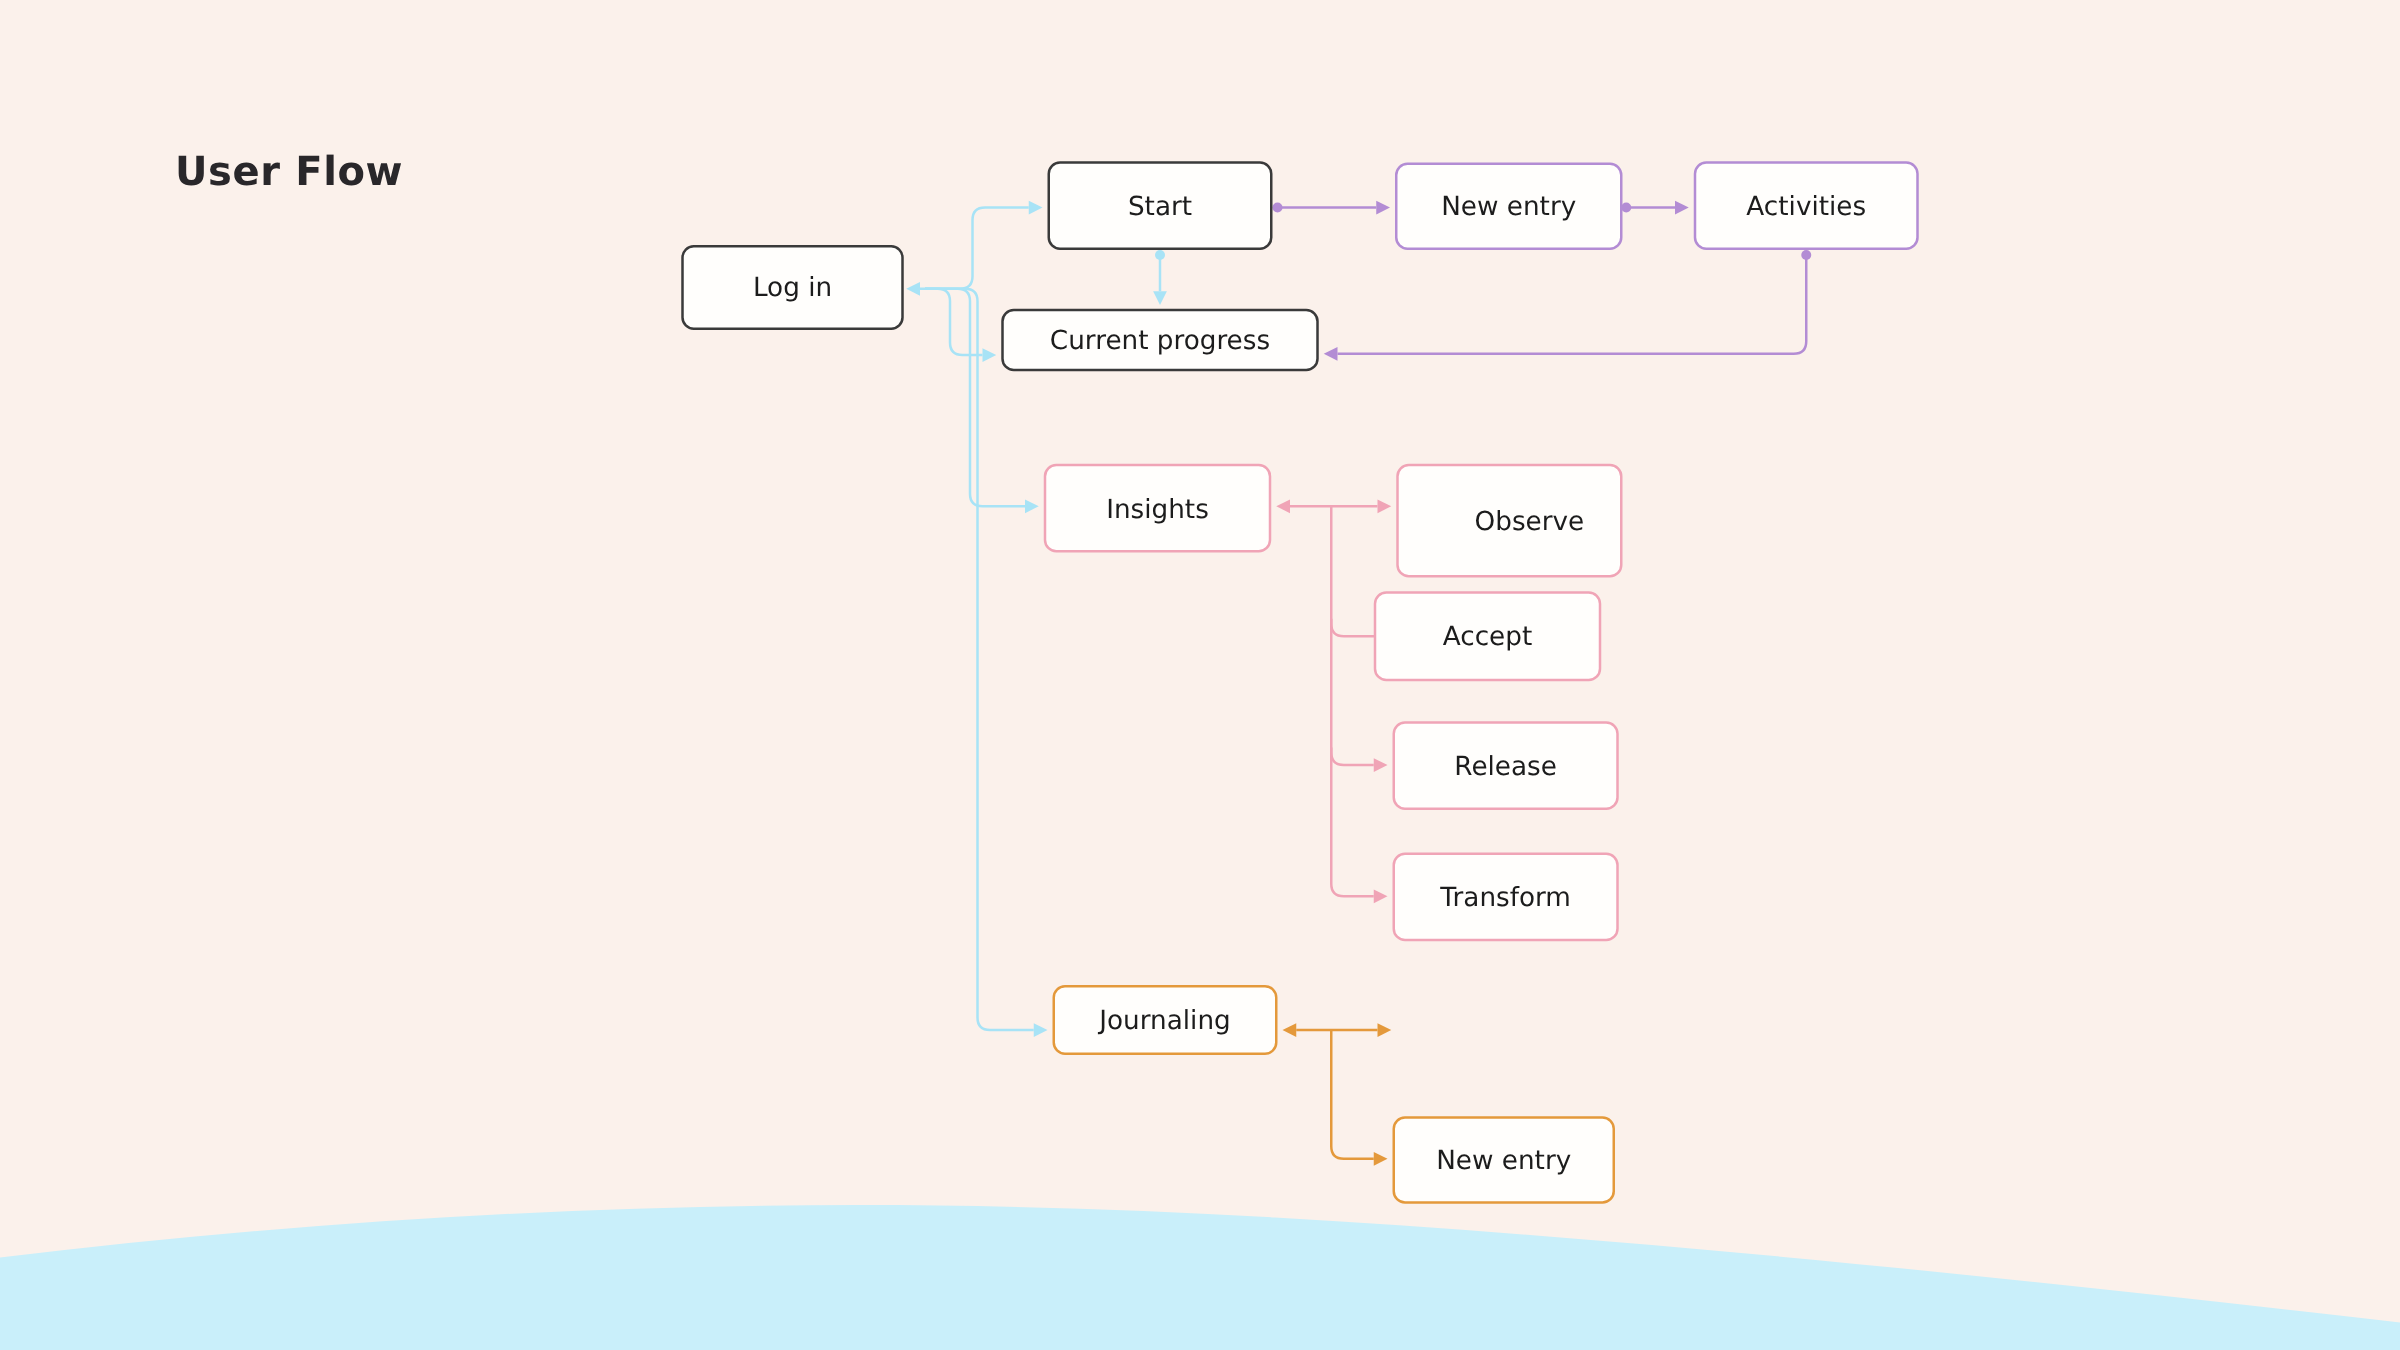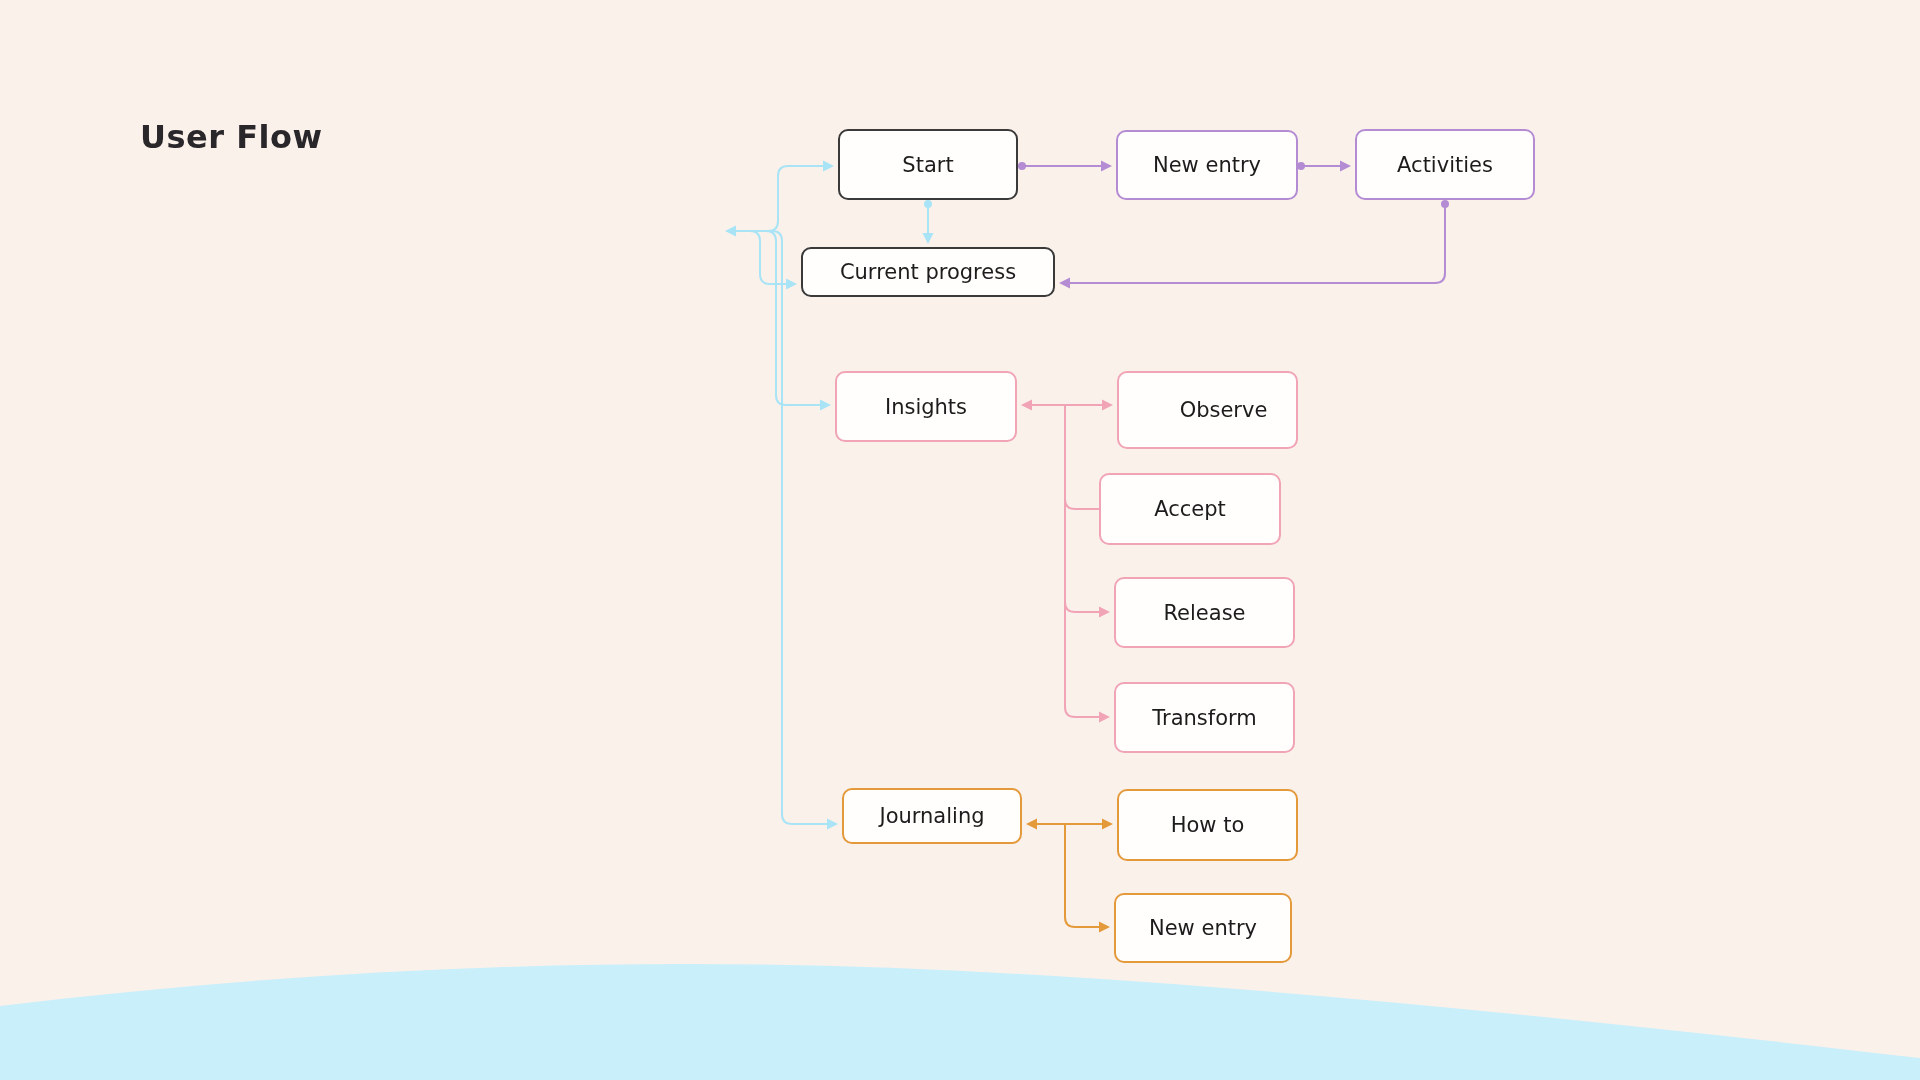--- a/index.html
+++ b/index.html
@@ -99,38 +99,38 @@
       <path d="M 1037 824 H 1102"></path>
       <path d="M 1065 824 V 917 Q 1065 927 1075 927 H 1099"></path>
     </g>
     <g fill="#E4993B">
       <polygon points="1026,824 1037,818.5 1037,829.5"></polygon>
       <polygon points="1113,824 1102,818.5 1102,829.5"></polygon>
       <polygon points="1110,927 1099,921.5 1099,932.5"></polygon>
     </g>
   </svg>
 
+  <div class="node dark" style="left:545px;top:196px;width:178px;height:68px;">Log in</div>
 
   <div class="node dark" style="left:838px;top:129px;width:180px;height:71px;">Start</div>
 
   <div class="node purple" style="left:1116px;top:130px;width:182px;height:70px;">New entry</div>
 
   <div class="node purple" style="left:1355px;top:129px;width:180px;height:71px;">Activities</div>
 
   <div class="node dark" style="left:801px;top:247px;width:254px;height:50px;">Current progress</div>
 
   <div class="node pink" style="left:835px;top:371px;width:182px;height:71px;">Insights</div>
 
-  <div class="node pink" style="left:1117px;top:371px;width:181px;height:78px;padding-left:32px;">Observe</div>
+  <div class="node pink" style="left:1117px;top:371px;width:181px;height:91px;padding-left:32px;">Observe</div>
 
   <div class="node pink" style="left:1099px;top:473px;width:182px;height:72px;">Accept</div>
 
   <div class="node pink" style="left:1114px;top:577px;width:181px;height:71px;">Release</div>
 
   <div class="node pink" style="left:1114px;top:682px;width:181px;height:71px;">Transform</div>
 
   <div class="node orange" style="left:842px;top:788px;width:180px;height:56px;">Journaling</div>
 
-  <div class="node orange" style="left:1117px;top:789px;width:181px;height:72px;">How to</div>
 
   <div class="node orange" style="left:1114px;top:893px;width:178px;height:70px;">New entry</div>
 
 </div>
 
 </body></html>

